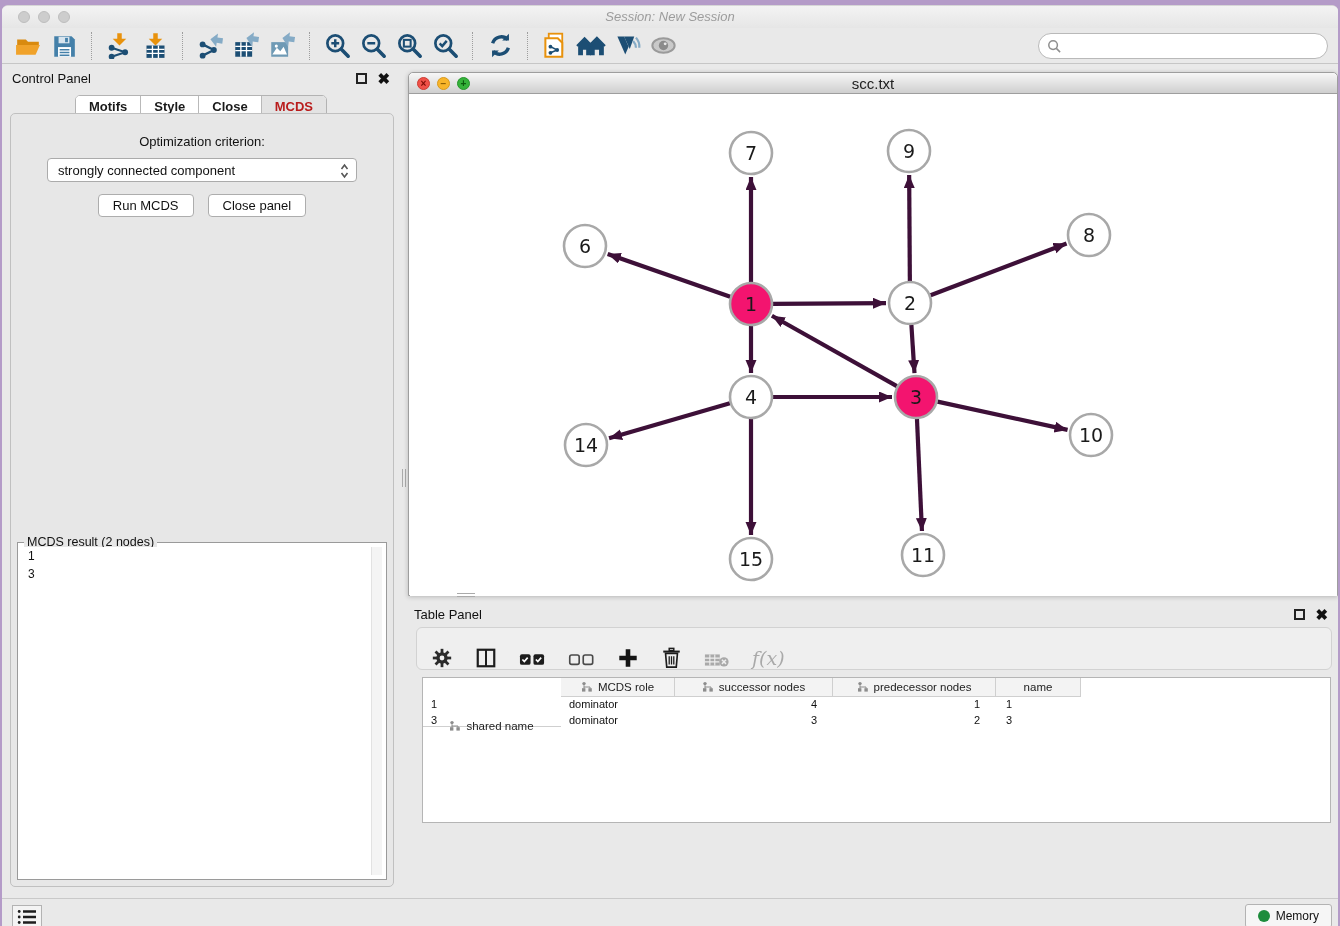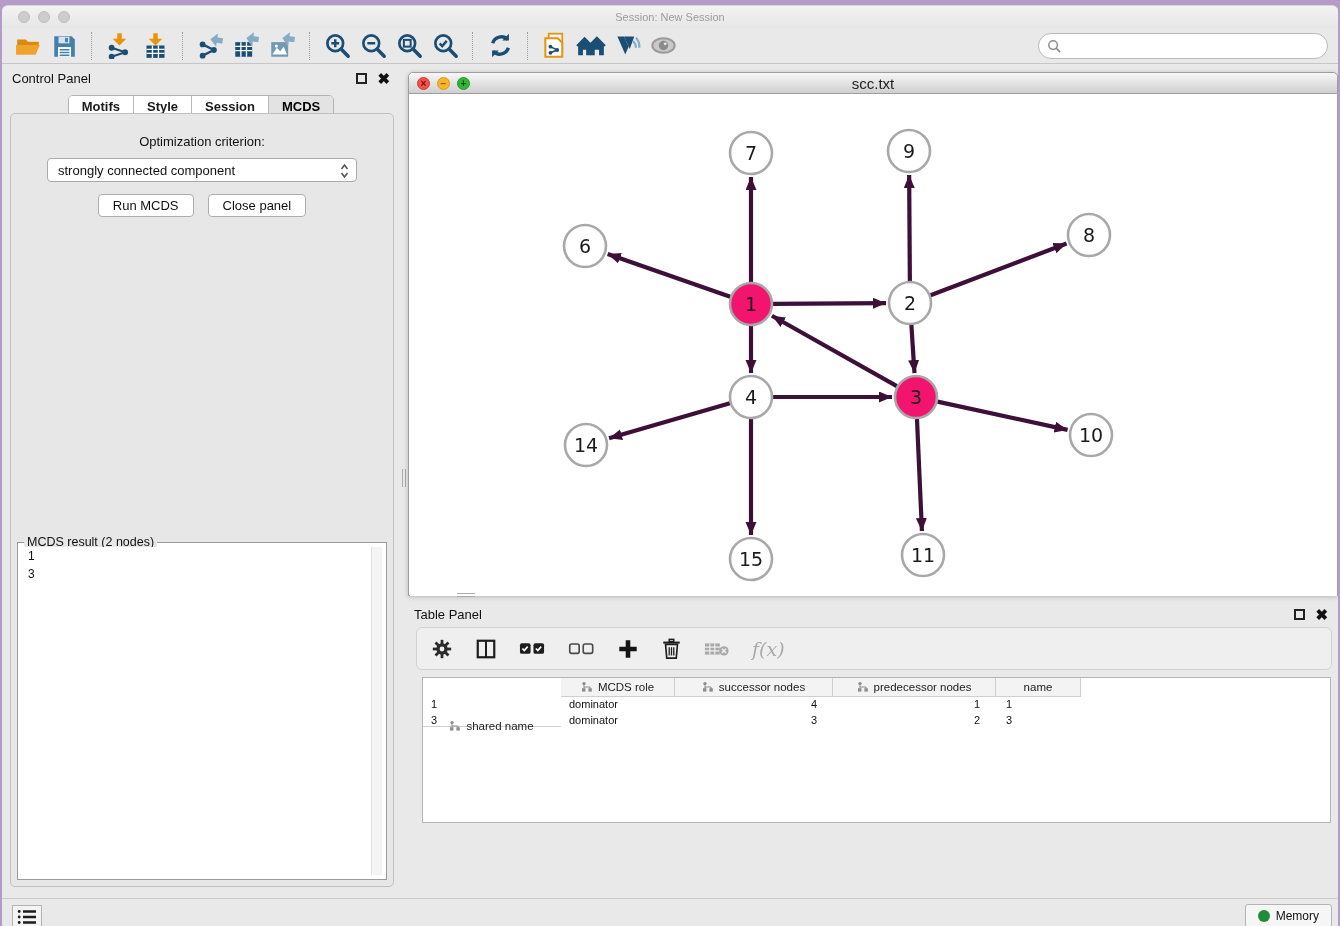--- a/index.html
+++ b/index.html
@@ -10,21 +10,21 @@
   .app { position:absolute; left:2px; top:5px; width:1336px; height:921px;
          background:#e9e9e9; border-radius:6px 6px 0 0; overflow:hidden;
          border-top:1px solid #d6d6d6; }
 
   
   .titlebar { height:22px; background:linear-gradient(#f3f3f3,#e6e6e6);
               position:relative; text-align:center; }
   .titlebar .tl { position:absolute; top:5px; width:12px; height:12px; border-radius:50%;
                   background:#cdcdcd; border:1px solid #bdbdbd; }
   .titlebar .t1{ left:16px; } .titlebar .t2{ left:36px; } .titlebar .t3{ left:56px; }
-  .win-title { display:inline-block; line-height:22px; font-size:11px; color:#9c9c9c; }
+  .win-title { display:inline-block; line-height:22px; font-size:13px; color:#9c9c9c;font-style:italic; }
 
   
   .toolbar { height:36px; background:#e9e9e9; border-bottom:1px solid #c6c6c6;
              display:flex; align-items:center; padding:0 8px; position:relative; }
   .tb-btn { width:30px; height:30px; display:flex; align-items:center; justify-content:center;
             margin:0 3px; }
   .tb-sep { width:1px; height:28px; border-left:1px dotted #9d9d9d; margin:0 9px; }
   .search-wrap { position:absolute; right:10px; top:5px; width:290px; height:26px;
                  background:#fff; border:1px solid #b9b9b9; border-radius:13px;
                  display:flex; align-items:center; padding-left:8px; }
@@ -41,21 +41,21 @@
   .panel-head { height:26px; display:flex; align-items:center; padding:8px 10px; }
   .panel-head .ph-title { font-size:13px; color:#111; flex:1; }
   .ph-float { width:11px; height:11px; border:2px solid #222; margin-right:10px; }
   .ph-close { font-size:15px; font-weight:bold; color:#111; line-height:11px; }
   .cp-tabs { display:flex; justify-content:center; margin-top:4px; }
   .seg-group { display:flex; border:1px solid #b3b3b3; border-radius:5px; overflow:hidden;
                background:#fff; }
   .seg { padding:3px 13px; font-size:13px; font-weight:bold; color:#1a1a1a; background:#fff;
          border-right:1px solid #b9b9b9; }
   .seg:last-child { border-right:none; }
-  .seg.active { background:#e3e3e3; color:#000000; }
+  .seg.active { background:#e3e3e3; color:#b91c1c; }
   .cp-body { position:absolute; left:8px; right:6px; top:48px; bottom:6px;
              background:#e7e7e7; border:1px solid #c0c0c0; border-radius:5px; }
   .opt-label { text-align:center; font-size:13px; color:#111; margin-top:20px; }
   .select-box { position:relative; margin:9px 36px 0 36px; height:24px; background:#fff;
                 border:1px solid #ababab; border-radius:4px; display:flex; align-items:center;
                 padding:0 10px; font-size:13px; color:#111; }
   .select-box .chevrons { position:absolute; right:7px; top:4px; }
   .cp-buttons { display:flex; justify-content:center; gap:14px; margin-top:12px; }
   .mac-btn { background:#fff; border:1px solid #adadad; border-radius:4px; padding:3px 14px;
              font-size:13px; color:#111; font-family:"Liberation Sans",sans-serif; }
@@ -88,21 +88,21 @@
   .tl-close { left:8px;  background:#f05148; border:1px solid #ce3c33; color:#7d0d06; }
   .tl-min   { left:28px; background:#f8b52a; border:1px solid #d9991c; color:#8a5d05; }
   .tl-max   { left:48px; background:#35b23a; border:1px solid #27962c; color:#0c5c0f; }
   .net-canvas { position:absolute; left:1px; top:21px; width:927px; height:502px;
                 background:#fff; overflow:hidden; }
 
   
   .tpanel { position:absolute; left:402px; top:536px; width:934px; height:292px; }
   .tp-toolbar { position:absolute; left:12px; right:6px; top:26px; height:43px;
                 background:#efefef; border:1px solid #d2d2d2; border-radius:6px;
-                display:flex; align-items:center; padding-left:14px; gap:22px; }
+                display:flex; align-items:flex-end; padding-left:14px; gap:22px; }
   .tp-icon { display:flex; align-items:center; justify-content:center; }
   .tbl-wrap { position:absolute; left:18px; right:7px; top:76px; bottom:70px;
               background:#fff; border:1px solid #b5b5b5; overflow:hidden; }
   .tbl-header { display:flex; height:19px; }
   .th-cell { background:#f3f3f3; border-right:1px solid #cfcfcf; border-bottom:1px solid #cfcfcf;
              display:flex; align-items:center; justify-content:center; gap:5px;
              font-size:11.5px; color:#222; }
   .tbl-row { display:flex; height:16px; }
   .td-cell { font-size:11px; color:#111; padding:1px 0; white-space:nowrap; }
   .bottom-tabs { position:absolute; left:0; right:0; bottom:40px; display:flex; justify-content:center; }
@@ -277,21 +277,21 @@
     <div class="cpanel">
       <div class="panel-head">
         <span class="ph-title">Control Panel</span>
         <span class="ph-float"></span>
         <span class="ph-close">✖</span>
       </div>
       <div class="cp-tabs">
         <div class="seg-group" id="cp-tabs">
             <span class="seg">Motifs</span>
             <span class="seg">Style</span>
-            <span class="seg">Session</span>
+            <span class="seg">Close</span>
             <span class="seg active">MCDS</span>
           </div>
       </div>
       <div class="cp-body">
         <div class="opt-label">Optimization criterion:</div>
         <div class="select-box">
           <span>strongly connected component</span>
           <span class="chevrons">
             <svg width="9" height="16" viewBox="0 0 9 16">
               <path d="M1.5 6L4.5 2l3 4" fill="none" stroke="#555" stroke-width="1.6"></path>

